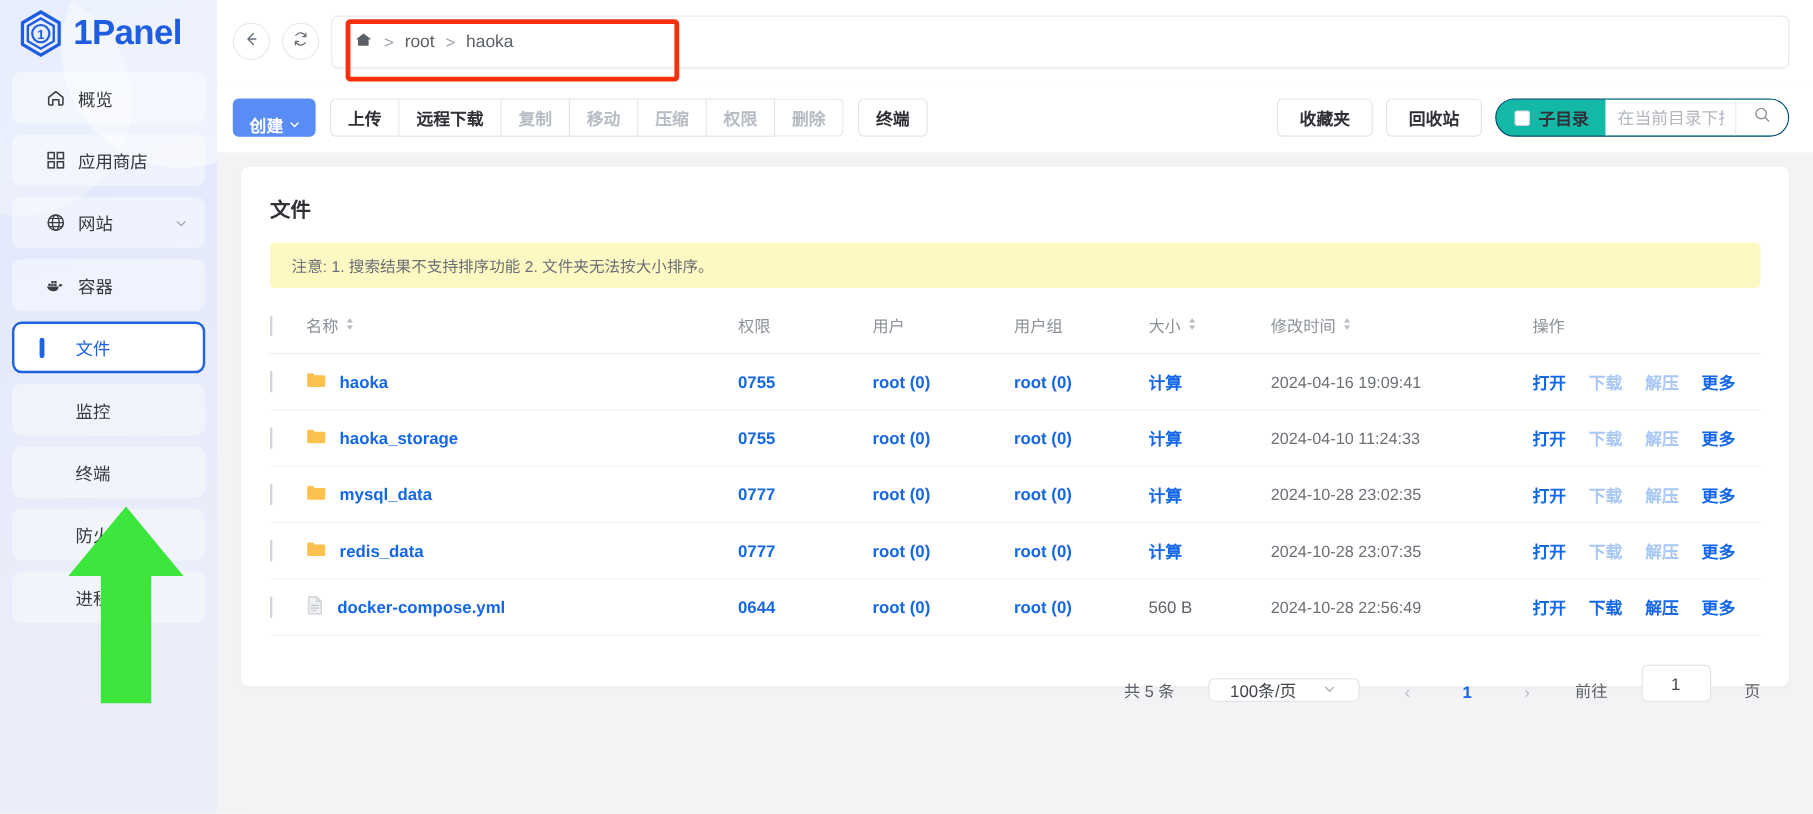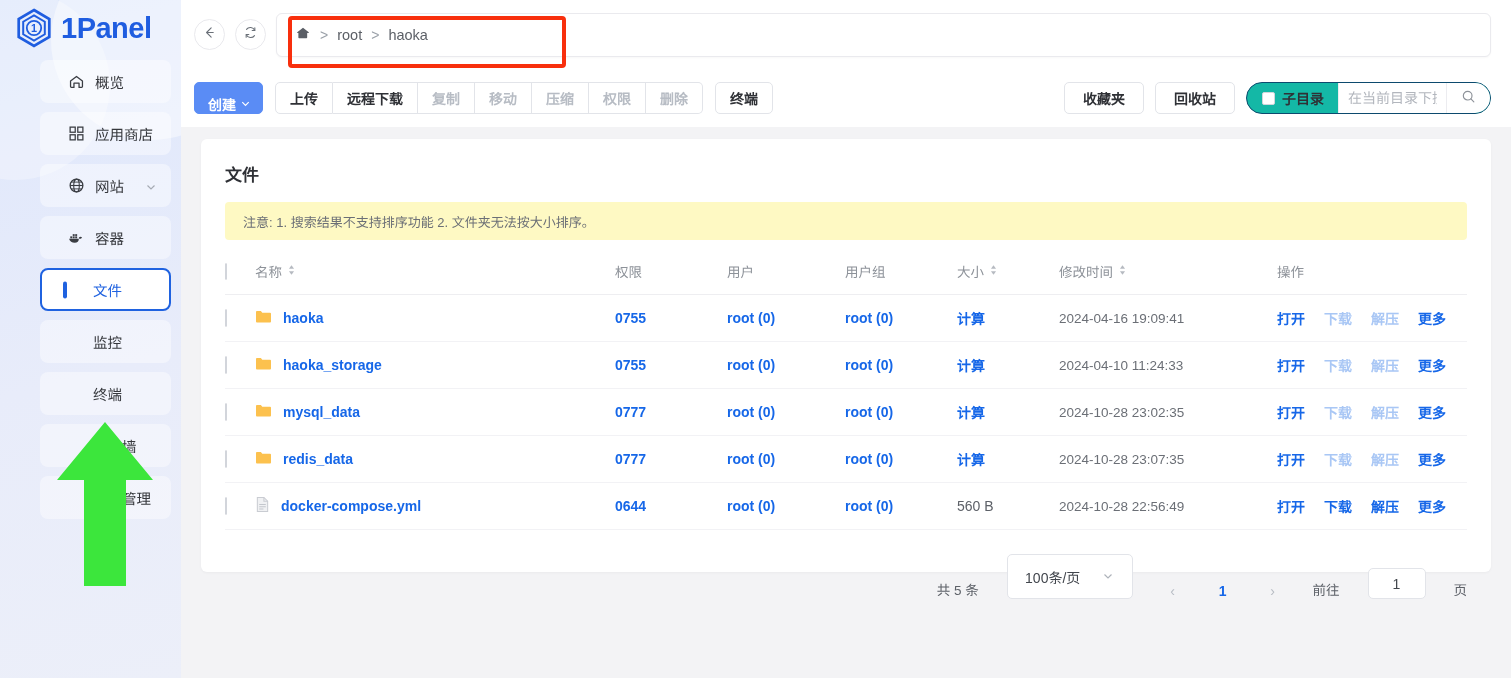--- a/index.html
+++ b/index.html
@@ -31,21 +31,21 @@
   .brand {
     position: relative; z-index:2;
     height: 56px; display: flex; align-items: center; gap: 9px;
     padding-left: 16px;
   }
   .brand-logo { width: 36px; height: 40px; flex:0 0 36px; }
   .brand-text {
     font-size: 29px; font-weight: 700; color: #1f5de0;
     letter-spacing: -.5px; line-height: 1;
   }
-  .nav { position: relative; z-index:2; padding: 4px 10px 0 10px; margin-left: 30px; }
+  .nav { position: relative; z-index:2; padding: 4px 10px 0 10px; }
   .nav-item {
     height: 43px; margin-bottom: 9px; border-radius: 8px;
     background: rgba(255,255,255,.42);
     display: flex; align-items: center; gap: 10px;
     padding-left: 27px; padding-right: 14px;
     font-size: 14.5px; color: #36383d; cursor: pointer;
     position: relative;
   }
   .nav-item.hl { color:#2a62e8; }
   .nav-ico { width: 18px; height: 18px; flex:0 0 18px; display:flex; align-items:center; justify-content:center;}
@@ -167,21 +167,21 @@
   .time { color:#6b6f76; font-size:13.5px; }
   .ops { display:flex; gap:19px; }
   .op { color:#1667e8; font-weight:700; font-size:14px; cursor:pointer; }
   .op.dim { color:#a9c7f5; }
 
   .pager {
     display:flex; align-items:flex-end; justify-content:flex-end; gap: 28px;
     margin-top: 24px; font-size: 13.5px; color:#5d6168;
   }
   .sel {
-    height: 45px; width: 126px; border:1px solid #e2e4e9; border-radius:5px; background:#fff;
+    height: 20px; width: 126px; border:1px solid #e2e4e9; border-radius:5px; background:#fff;
     display:flex; align-items:center; justify-content:center; gap:22px; cursor:pointer;
     font-size: 14px; color:#42464d;
   }
   .pg-arrow { width: 24px; text-align:center; color:#b7bcc4; cursor:pointer; font-size: 14px; }
   .pg-num { color:#1667e8; font-weight:700; font-size:14px; cursor:pointer; padding: 0 6px;}
   .goto-in {
     width: 58px; height:31px; border:1px solid #e2e4e9; border-radius:5px;
     text-align:center; font-size:14px; color:#42464d; outline:none;
     font-family:"Liberation Sans", sans-serif;
   }

